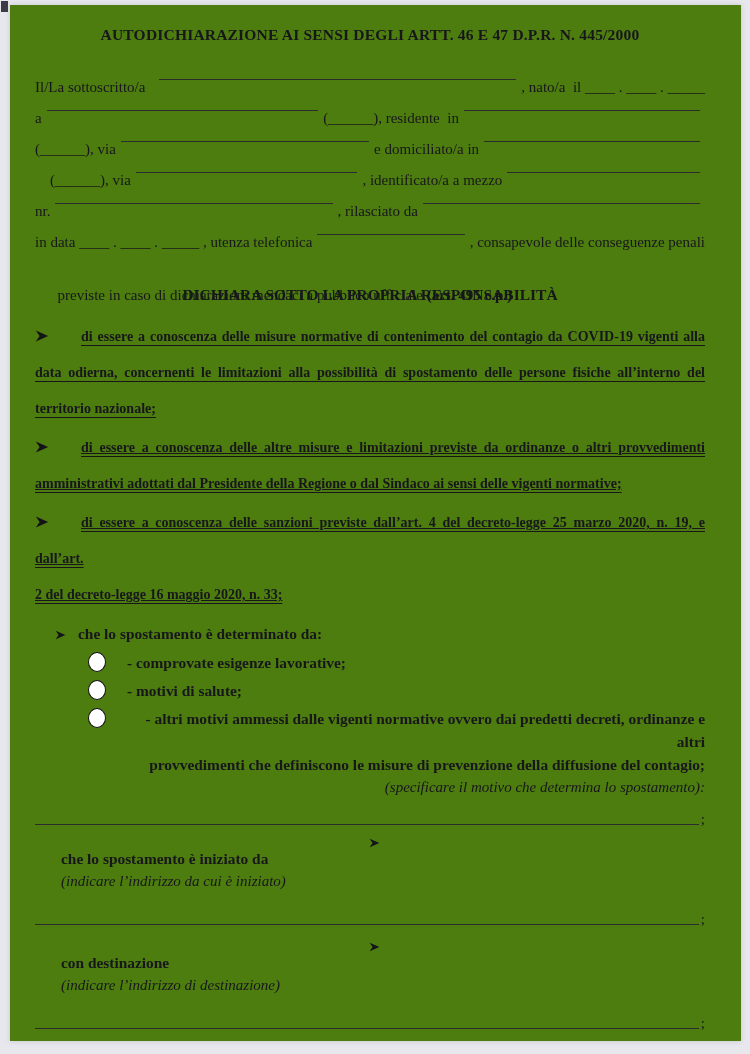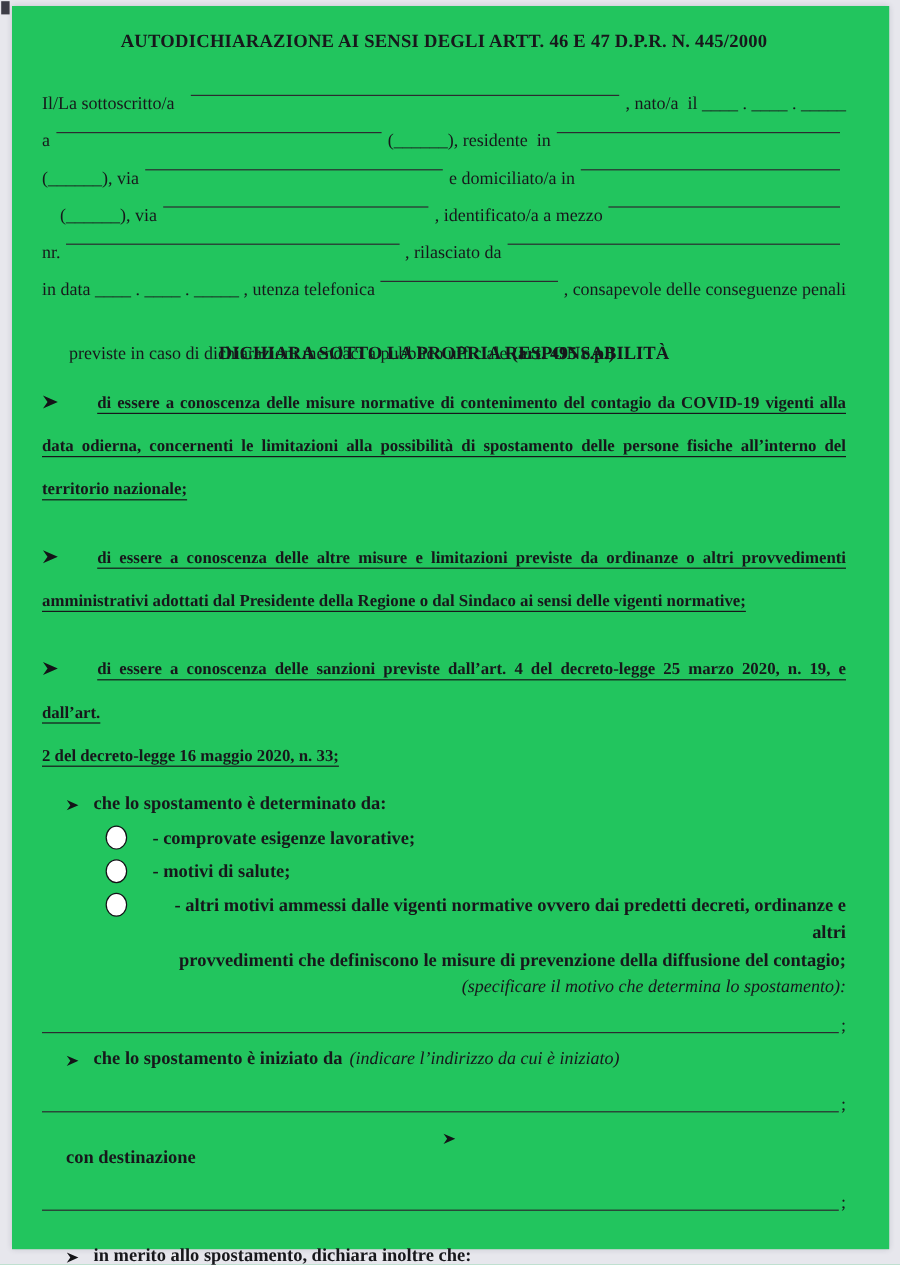--- a/index.html
+++ b/index.html
@@ -4,21 +4,21 @@
 <style>
   html,body{margin:0;padding:0;}
   body{
     width:750px;height:1054px;position:relative;overflow:hidden;
     background:#e7e7ed;
     font-family:"Liberation Serif","DejaVu Serif",serif;
     color:#17171b;
   }
   .page{
     position:absolute;left:10px;top:5px;right:9px;bottom:13px;
-    background:#22c55e;
+    background:#4d7c0f;
     box-shadow:0 0 5px rgba(40,40,60,.18);
   }
   .corner-mark{
     position:absolute;left:-9px;top:-4px;width:7px;height:11px;background:#3c3c46;
   }
   .content{padding:20px 36px 0 25px;}
   .title{
     text-align:center;font-weight:bold;font-size:15.5px;line-height:20px;
     letter-spacing:.2px;margin-bottom:34px;white-space:pre;
   }
@@ -27,21 +27,21 @@
   .fill{flex:1 1 auto;border-bottom:1.4px solid #2b2b30;margin:0 5px 3px 5px;min-width:20px;}
   .fill.ml14{margin-left:14px;}
   .frow.indent{padding-left:15px;}
   .fill.w115{flex-grow:1.15;}
   .plainrow{font-size:15px;line-height:20px;height:20px;white-space:pre;}
   .b{font-weight:bold;}
   .center-heading{
     text-align:center;font-weight:bold;font-size:15.5px;line-height:20px;height:20px;white-space:pre;
   }
   .decl{margin-top:14px;}
-  .decl + .decl{margin-top:21px;}
+  .decl + .decl{margin-top:3px;text-decoration:underline;}
   .jline{font-size:14px;font-weight:bold;line-height:36px;white-space:normal;}
   .jline.just{text-align:justify;text-align-last:justify;}
   .u{text-decoration:underline;text-underline-offset:3.5px;text-decoration-thickness:1.4px;}
   .arrow-main{width:14px;height:12px;display:inline-block;vertical-align:-1px;}
   .arrow-main path,.arrow-sub path{fill:#141418;}
   .gap-main{display:inline-block;width:32px;}
   .subrow{
     display:flex;align-items:baseline;padding-left:20px;
     font-size:15.4px;font-weight:bold;line-height:22px;
   }
@@ -55,21 +55,21 @@
     flex:0 0 auto;width:16px;height:18px;border:1.8px solid #121216;border-radius:50%;
     margin-right:9px;margin-top:1px;background:#fff;
   }
   .optlines{font-size:15.4px;font-weight:bold;line-height:23px;}
   .optlines .cont{margin-left:10px;}
   .optlines .note{display:block;margin-left:10px;line-height:22px;}
   .blankrow{display:flex;align-items:flex-end;height:20px;font-size:15px;}
   .blankrow .fill{margin:0 2px 3px 0;}
   .punct{flex:0 0 auto;white-space:pre;}
   .mt-b1{margin-top:10px;}
-  .mt-sub1{margin-top:8px;}
+  .mt-sub1{margin-top:8px;flex-direction:column;}
   .mt-b2{margin-top:16px;}
   .mt-sub2{margin-top:12px;flex-direction:column;}
   .mt-b3{margin-top:16px;}
   .mt-sub3{margin-top:24px;}
   .mt-det{margin-top:10px;}
 </style>
 </head>
 <body>
 
 <div class="page">
@@ -194,20 +194,21 @@
     <div class="blankrow mt-b2">
       <span class="fill"></span>
       <span class="punct">;</span>
     </div>
 
     <div class="subrow mt-sub2">
       <svg class="arrow-sub" viewBox="0 0 14 12">
           <path d="M0.8 0.6 L13.2 6 L0.8 11.4 L4.6 6 Z"></path>
         </svg>
       <span class="lbl">con destinazione</span>
+      <span class="note">(indicare l’indirizzo di destinazione)</span>
     </div>
 
     <div class="blankrow mt-b3">
       <span class="fill"></span>
       <span class="punct">;</span>
     </div>
 
     <div class="subrow mt-sub3">
       <svg class="arrow-sub" viewBox="0 0 14 12">
           <path d="M0.8 0.6 L13.2 6 L0.8 11.4 L4.6 6 Z"></path>

